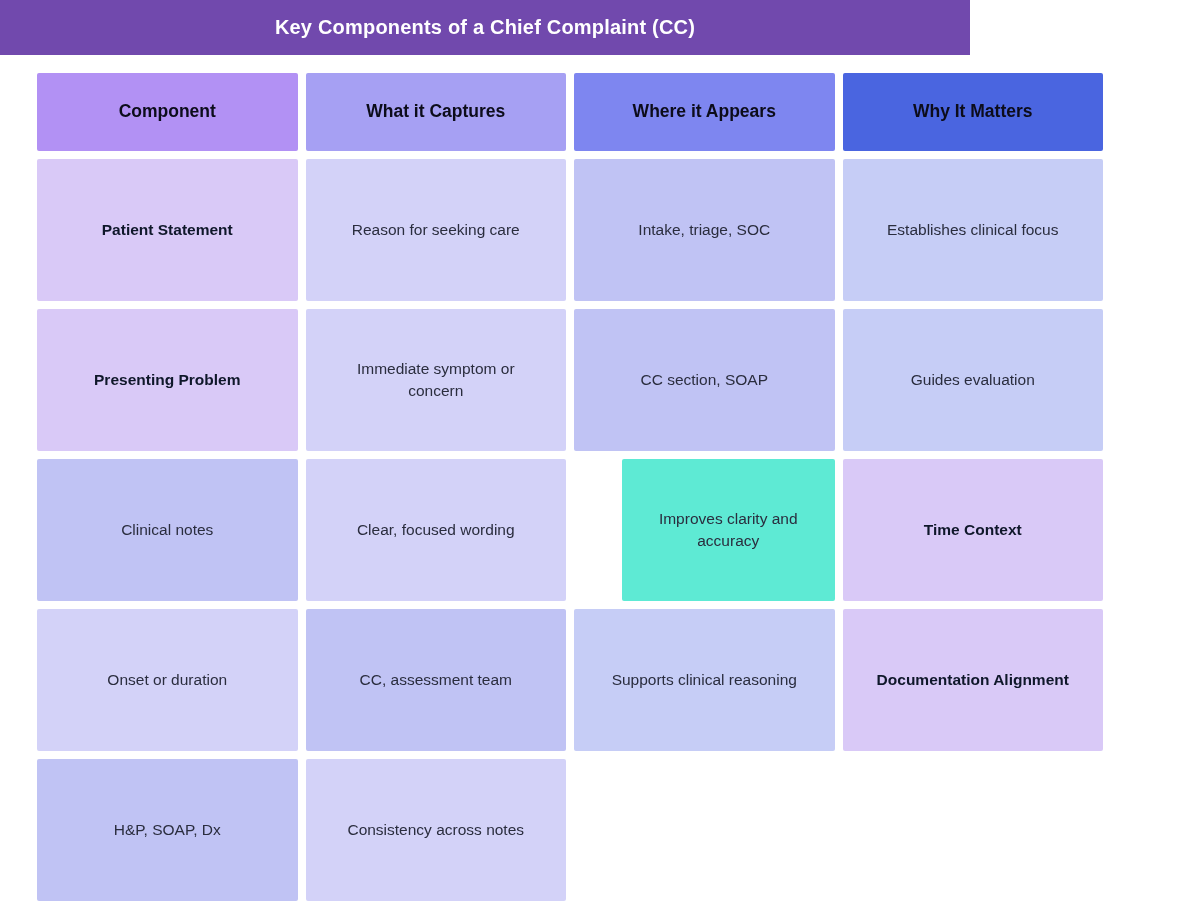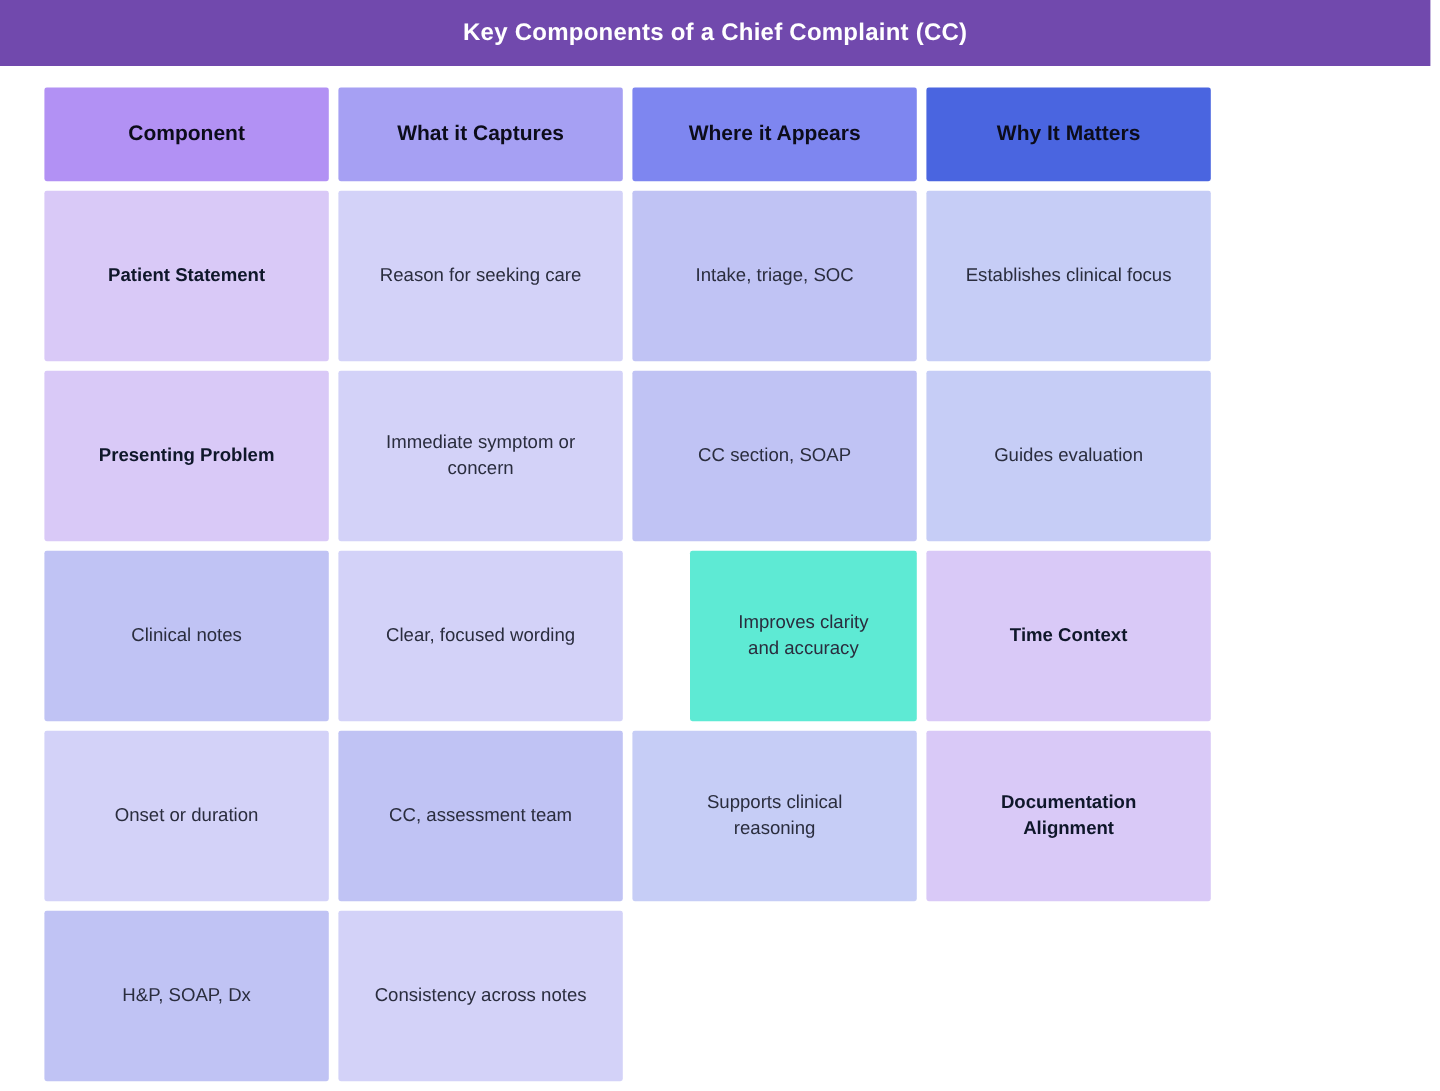--- a/index.html
+++ b/index.html
@@ -2,35 +2,35 @@
 <html><head>
 <meta charset="utf-8">
 <style>
   * { margin: 0; padding: 0; box-sizing: border-box; }
   html, body {
     width: 1200px;
     background: #ffffff;
     font-family: "Liberation Sans", "DejaVu Sans", sans-serif;
   }
   .banner {
-    width: 1192px;
+    width: 970px;
     height: 55px;
     display: flex;
     align-items: center;
     justify-content: center;
   }
   .banner h1 {
     color: #ffffff;
     font-size: 20px;
     font-weight: bold;
     letter-spacing: 0.2px;
   }
   .grid {
     margin: 18px 37px 8px 37px;
-    width: 972px;
+    width: 1066px;
     display: grid;
     grid-template-columns: repeat(4, 1fr);
     grid-template-rows: 78px repeat(5, 142px);
     gap: 8px;
   }
   .cell {
     display: flex;
     align-items: center;
     justify-content: center;
     text-align: center;

